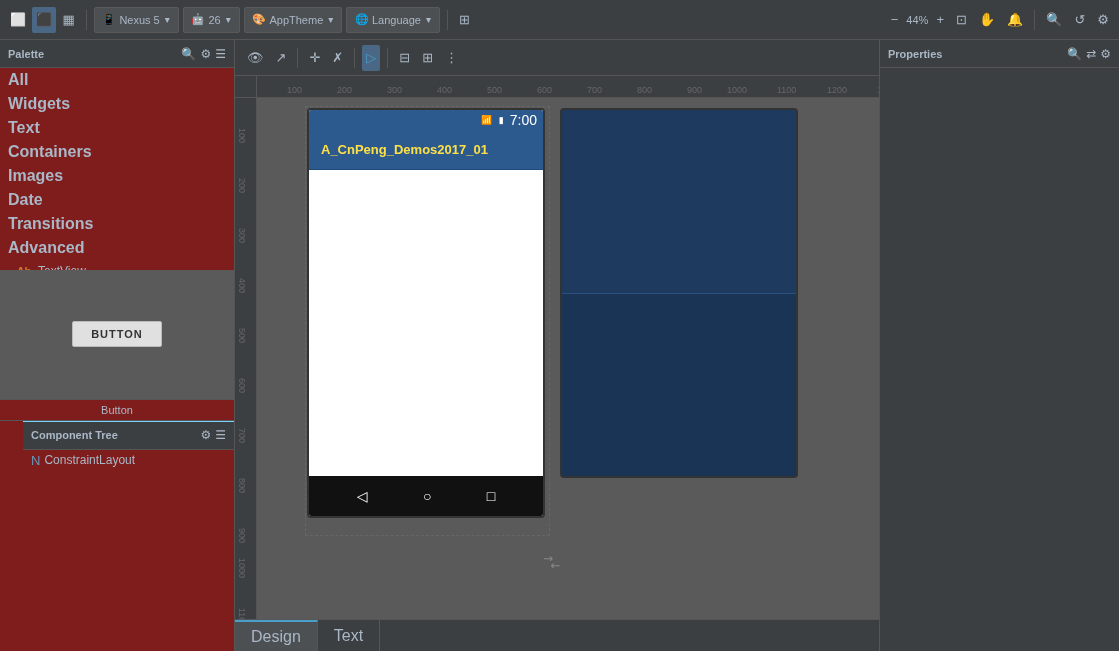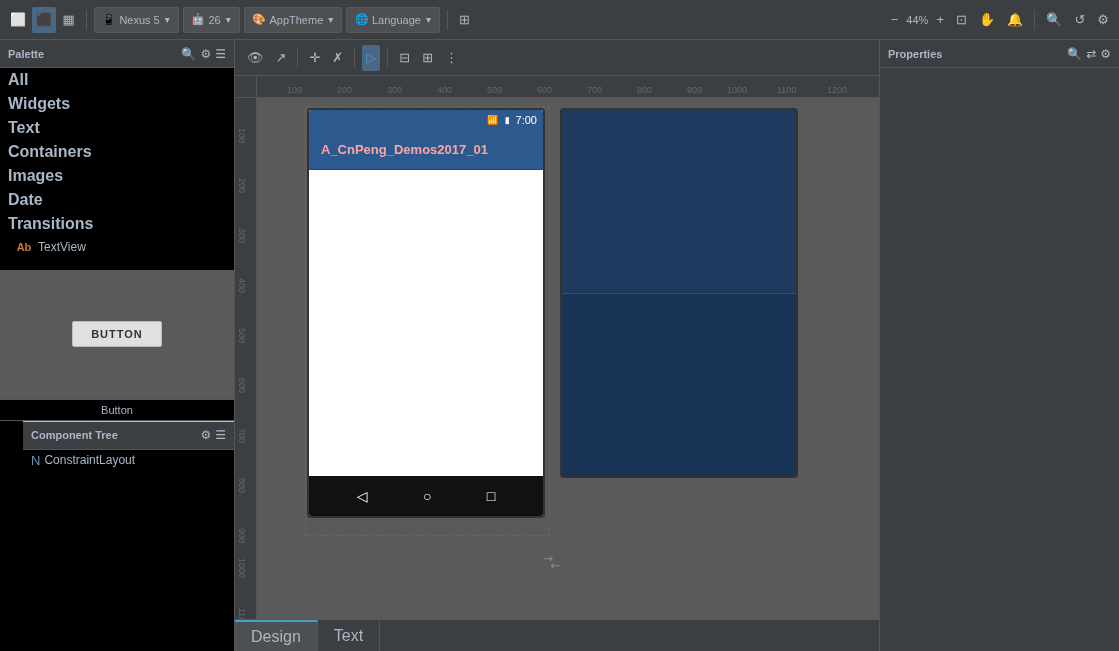--- a/index.html
+++ b/index.html
@@ -25,21 +25,21 @@
       cursor: pointer; font-size: 13px; border-radius: 2px; height: 26px;
       display: flex; align-items: center; justify-content: center;
     }
     .toolbar-icon-btn.active { background: #4a6785; }
 
     
     .main-body { display: flex; flex: 1; overflow: hidden; }
 
     
     .palette-panel {
-      width: 235px; background: #000000; border-right: 1px solid #555;
+      width: 235px; background: #7f1d1d; border-right: 1px solid #555;
       display: flex; flex-direction: column; flex-shrink: 0;
     }
     .panel-header {
       display: flex; align-items: center; justify-content: space-between;
       padding: 4px 8px; background: #3c3f41; border-bottom: 1px solid #555;
       height: 28px;
     }
     .panel-title { font-size: 11px; font-weight: bold; color: #a9b7c6; }
     .panel-icons { display: flex; gap: 4px; }
     .panel-icon-btn { background: transparent; border: none; color: #a9b7c6; cursor: pointer; font-size: 12px; }
@@ -81,26 +81,26 @@
       border-bottom: 1px solid #555; padding: 0 8px; gap: 4px;
     }
     .device-phone {
       width: 240px; height: 420px; background: white; border: 2px solid #333;
       position: relative; overflow: hidden; border-radius: 4px;
     }
     .phone-status-bar {
       background: #2d5a8e; height: 20px; display: flex; align-items: center;
       justify-content: flex-end; padding: 0 6px; gap: 4px;
     }
-    .status-time { color: white; font-size: 11px; }
+    .status-time { color: white; font-size: 14px; }
     .phone-actionbar {
       background: #2d5a8e; height: 40px; display: flex; align-items: center;
       padding: 0 12px; border-bottom: 1px solid #1e4a7a;
     }
-    .actionbar-title { color: #fca5a5; font-size: 13px; font-weight: bold; }
+    .actionbar-title { color: #fde047; font-size: 13px; font-weight: bold; }
     .phone-nav-bar {
       background: #111; height: 40px; display: flex; align-items: center;
       justify-content: space-around; padding: 0 20px;
     }
     .nav-btn { color: white; font-size: 14px; }
 
     
     .properties-panel {
       width: 240px; background: #3c3f41; border-left: 1px solid #555;
       display: flex; flex-direction: column; flex-shrink: 0;
@@ -245,20 +245,23 @@
               <span>Containers</span>
             </div>
             <div class="palette-category">
               <span>Images</span>
             </div>
             <div class="palette-category">
               <span>Date</span>
             </div>
             <div class="palette-category">
               <span>Transitions</span>
+            </div>
+            <div class="palette-category">
+              <span>Advanced</span>
             </div>
 
             <div class="palette-item">
               <span class="palette-item-icon icon-ab">Ab</span>
               <span>TextView</span>
             </div>
 
           </div>
         </div>
 

